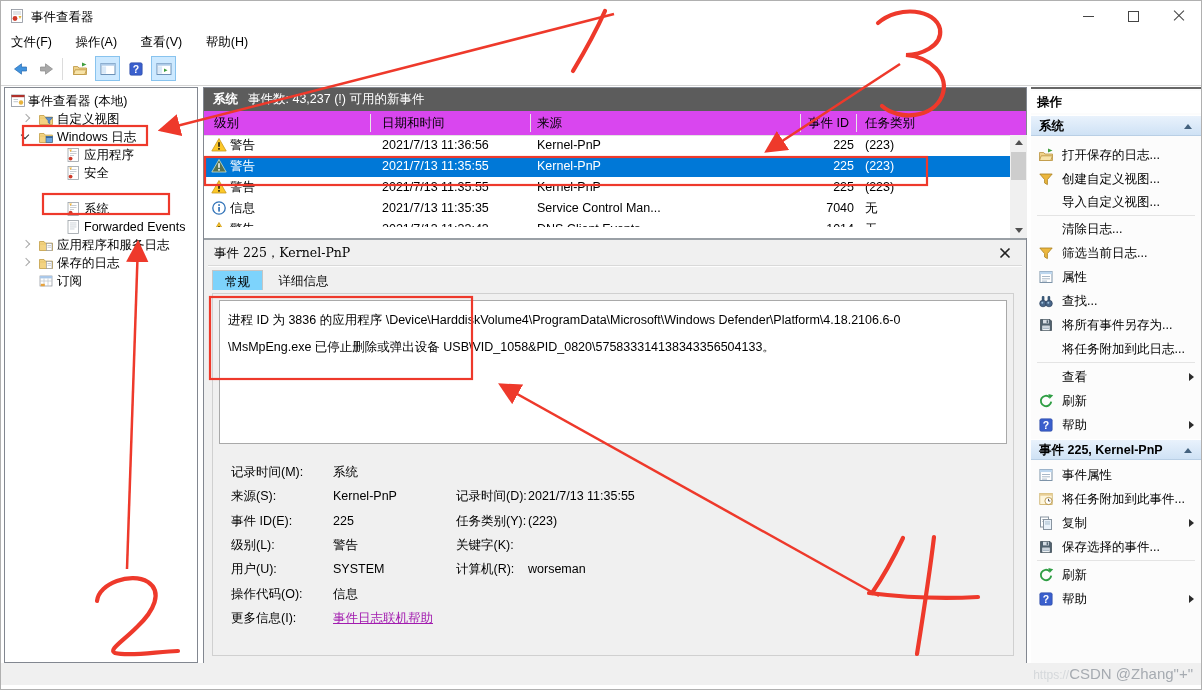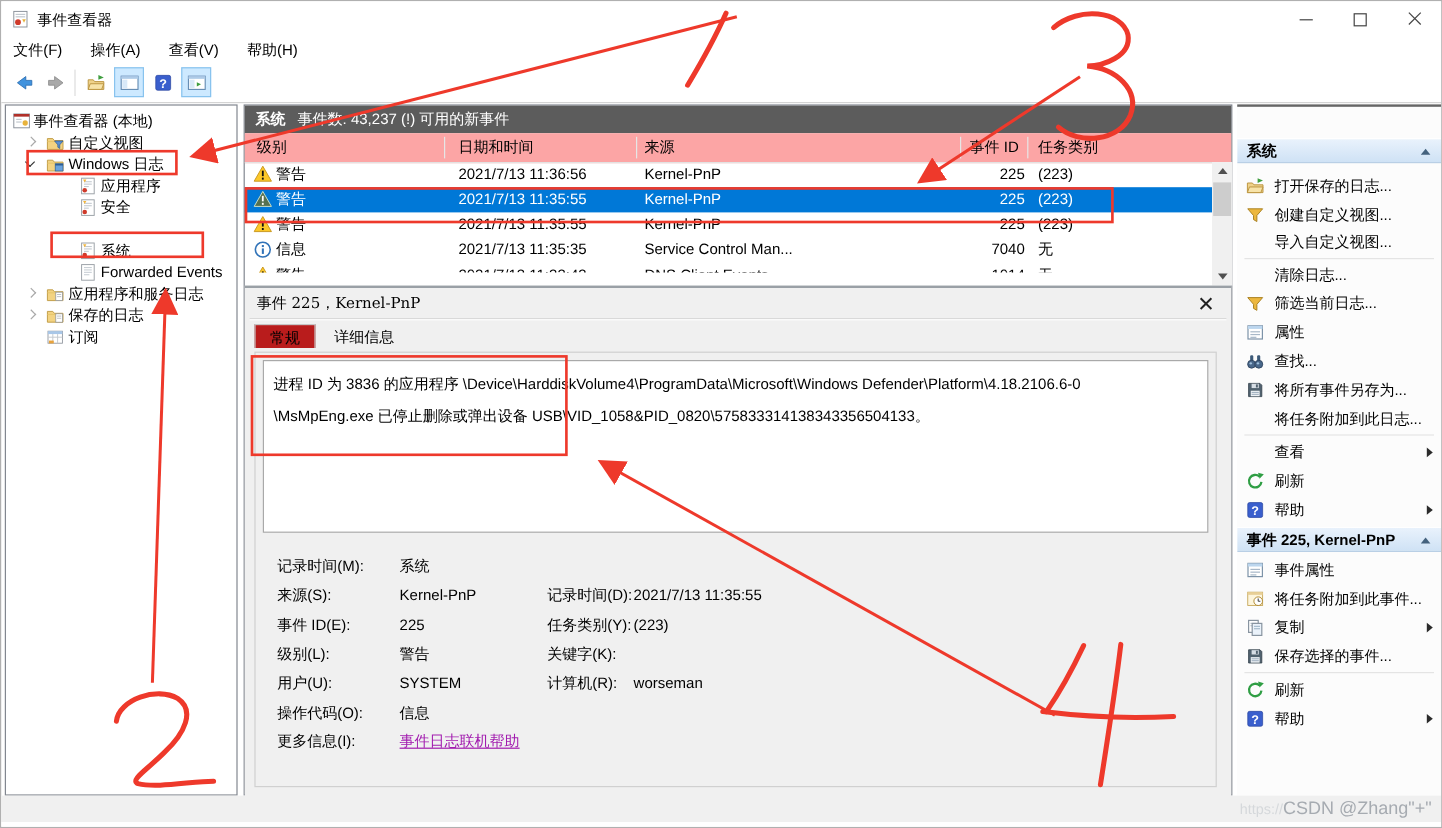--- a/index.html
+++ b/index.html
@@ -33,21 +33,21 @@
   .exp-col{border-right:1.5px solid #a9a9a9;border-bottom:1.5px solid #a9a9a9;transform:rotate(-45deg);}
   .exp-exp{border-right:1.5px solid #333;border-bottom:1.5px solid #333;transform:rotate(45deg);}
   .tr-icon{position:absolute;top:1px;width:16px;height:16px;}
   .tr-label{position:absolute;top:0;}
 
   
   .center-panel{position:absolute;left:202px;top:86px;width:824px;height:576px;background:#fff;border:1px solid #828790;box-sizing:border-box;}
   .list-titlebar{position:absolute;left:0;top:0;width:100%;height:23px;background:#5c5c5c;color:#fff;line-height:23px;}
   .lt-name{position:absolute;left:9px;font-weight:bold;}
   .lt-summary{position:absolute;left:44px;}
-  .col-header{position:absolute;left:0;top:23px;width:100%;height:24px;background:#fca5a5;border-bottom:1px solid #e2e2e2;line-height:24px;}
+  .col-header{position:absolute;left:0;top:23px;width:100%;height:24px;background:#d946ef;border-bottom:1px solid #e2e2e2;line-height:24px;}
   .ch{position:absolute;top:0;white-space:nowrap;}
   .ch-sep{position:absolute;top:3px;width:1px;height:18px;background:#e6e6e6;}
   .lrow{position:absolute;left:0;width:806px;height:21px;line-height:21px;}
   .lrow.sel{background:#0078d7;color:#fff;}
   .lrow .cell{position:absolute;top:0;white-space:nowrap;}
   .c-icon{position:absolute;left:7px;top:2px;width:16px;height:16px;}
   .c-lvl{left:26px}.c-date{left:178px}.c-src{left:333px}
   .c-eid{left:578px;width:72px;text-align:right}.c-cat{left:661px}
   .partial{height:8px;overflow:hidden;}
   .vscroll{position:absolute;left:806px;top:47px;width:17px;height:103px;background:#f0f0f0;}
@@ -56,21 +56,21 @@
   .sb-tri-dn{width:0;height:0;border-left:4px solid transparent;border-right:4px solid transparent;border-top:5px solid #505050;}
   .sb-thumb{position:absolute;left:1px;top:17px;width:15px;height:28px;background:#cdcdcd;}
 
   
   .detail-panel{position:absolute;left:0;top:150px;width:100%;height:426px;background:#f0f0f0;border-top:2px solid #9aa0a6;box-sizing:border-box;}
   .dt-title{position:absolute;left:10px;top:5px;font-family:"DejaVu Serif","Liberation Serif",serif;font-size:12.5px;}
   .dt-close{position:absolute;right:14px;top:6px;width:14px;height:14px;}
   .dt-sep{position:absolute;left:4px;right:4px;top:25px;height:0;border-top:1px solid #d9d9d9;border-bottom:1px solid #fdfdfd;}
   .tabs{position:absolute;left:8px;top:30px;height:23px;}
   .tab{display:inline-block;padding:3px 12px 0 12px;height:20px;box-sizing:border-box;vertical-align:bottom;}
-  .tab.active{background:#b91c1c;border:1px solid #c5c5c5;border-bottom:none;}
+  .tab.active{background:#7dd3fc;border:1px solid #c5c5c5;border-bottom:none;}
   .tab-page{position:absolute;left:8px;top:53px;right:12px;bottom:8px;background:#f0f0f0;border:1px solid #d0d0d0;}
   .msg-box{position:absolute;left:6px;top:6px;right:6px;height:142px;background:#fff;border:1px solid #a9a9a9;overflow:hidden;}
   .msg-line{position:absolute;left:8px;white-space:nowrap;}
   .frow{position:absolute;left:0;width:100%;height:18px;line-height:18px;}
   .fl{position:absolute;left:18px;white-space:nowrap;}
   .fv{position:absolute;left:120px;white-space:nowrap;}
   .f2l{position:absolute;left:243px;white-space:nowrap;}
   .f2v{position:absolute;left:315px;white-space:nowrap;}
   .link{color:#a21caf;text-decoration:underline;}
 
@@ -489,20 +489,21 @@
         </div>
         <div class="frow" style="top:315px">
           <span class="fl">更多信息(I):</span>
           <span class="fv link">事件日志联机帮助</span>
         </div>
       </div>
     </div>
   </div>
 
   <div class="actions-panel">
+    <div class="ap-title">操作</div>
     <div class="ap-sec" style="top:26px">
       <span>系统</span>
       <span class="sec-arrow"></span>
     </div>
     <div class="ap-item" style="top:54px">
         <svg class="ai-icon">
           <use href="#s-folder-open"></use>
         </svg>
         <span class="ai-label">打开保存的日志...</span>
       </div>

